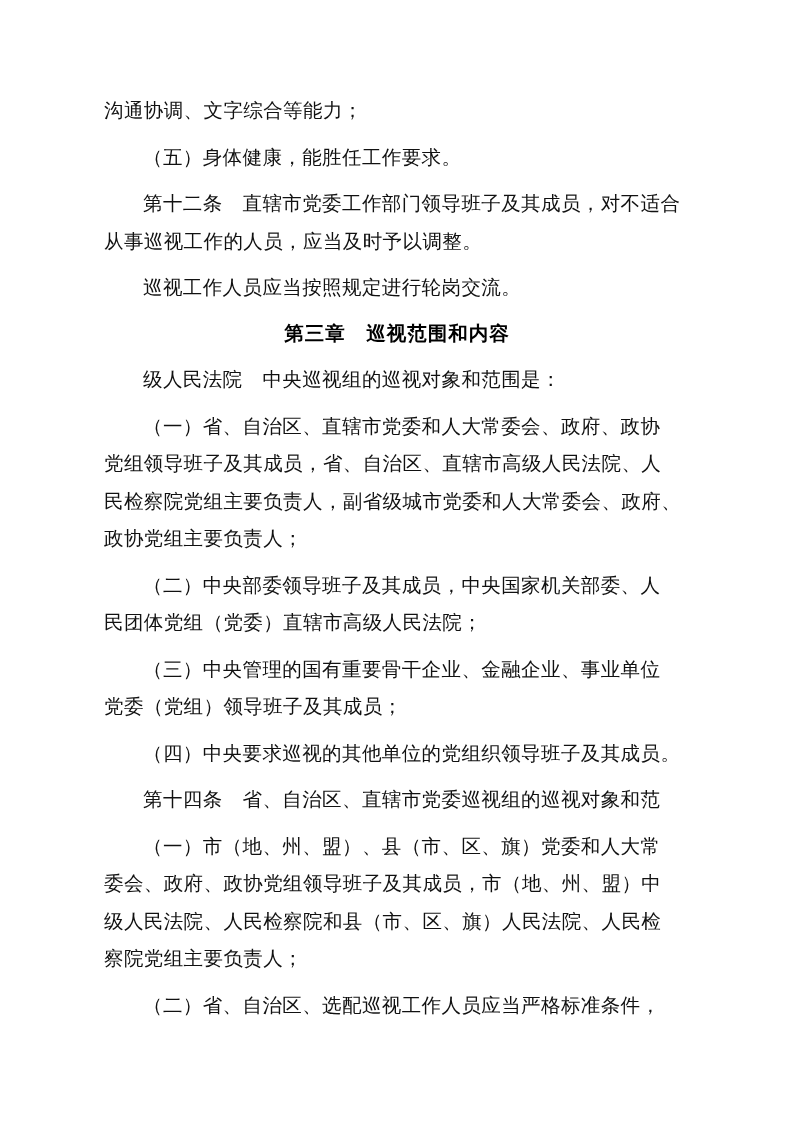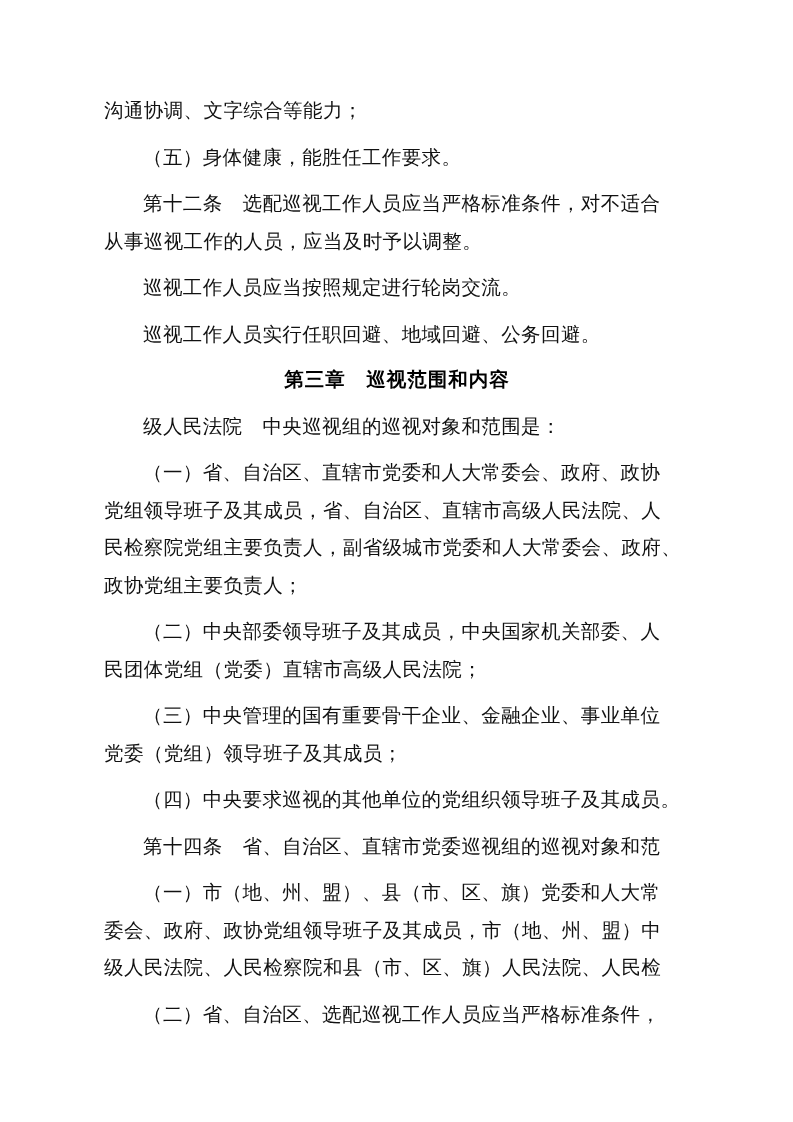--- a/index.html
+++ b/index.html
@@ -48,37 +48,37 @@
   }
 </style>
 </head>
 <body>
 
 <div class="page">
   <div class="content">
 
     <p class="body-line">沟通协调、文字综合等能力；</p>
     <p class="body-line indent">（五）身体健康，能胜任工作要求。</p>
-    <p class="body-line indent">第十二条　选配巡视工作人员应当严格标准条件，对不适合</p>
+    <p class="body-line indent">第十二条　直辖市党委工作部门领导班子及其成员，对不适合</p>
     <p class="body-line">从事巡视工作的人员，应当及时予以调整。</p>
     <p class="body-line indent">巡视工作人员应当按照规定进行轮岗交流。</p>
-    <p class="body-line indent">巡视工作人员实行任职回避、地域回避、公务回避。</p>
 
     <p class="chapter">第三章　巡视范围和内容</p>
 
     <p class="body-line indent">级人民法院　中央巡视组的巡视对象和范围是：</p>
     <p class="body-line indent">（一）省、自治区、直辖市党委和人大常委会、政府、政协</p>
     <p class="body-line">党组领导班子及其成员，省、自治区、直辖市高级人民法院、人</p>
     <p class="body-line">民检察院党组主要负责人，副省级城市党委和人大常委会、政府、</p>
     <p class="body-line">政协党组主要负责人；</p>
     <p class="body-line indent">（二）中央部委领导班子及其成员，中央国家机关部委、人</p>
     <p class="body-line">民团体党组（党委）直辖市高级人民法院；</p>
     <p class="body-line indent">（三）中央管理的国有重要骨干企业、金融企业、事业单位</p>
     <p class="body-line">党委（党组）领导班子及其成员；</p>
     <p class="body-line indent">（四）中央要求巡视的其他单位的党组织领导班子及其成员。</p>
     <p class="body-line indent">第十四条　省、自治区、直辖市党委巡视组的巡视对象和范</p>
     <p class="body-line indent">（一）市（地、州、盟）、县（市、区、旗）党委和人大常</p>
     <p class="body-line">委会、政府、政协党组领导班子及其成员，市（地、州、盟）中</p>
     <p class="body-line">级人民法院、人民检察院和县（市、区、旗）人民法院、人民检</p>
+    <p class="body-line">察院党组主要负责人；</p>
     <p class="body-line indent">（二）省、自治区、选配巡视工作人员应当严格标准条件，</p>
 
   </div>
 </div>
 
 </body></html>

